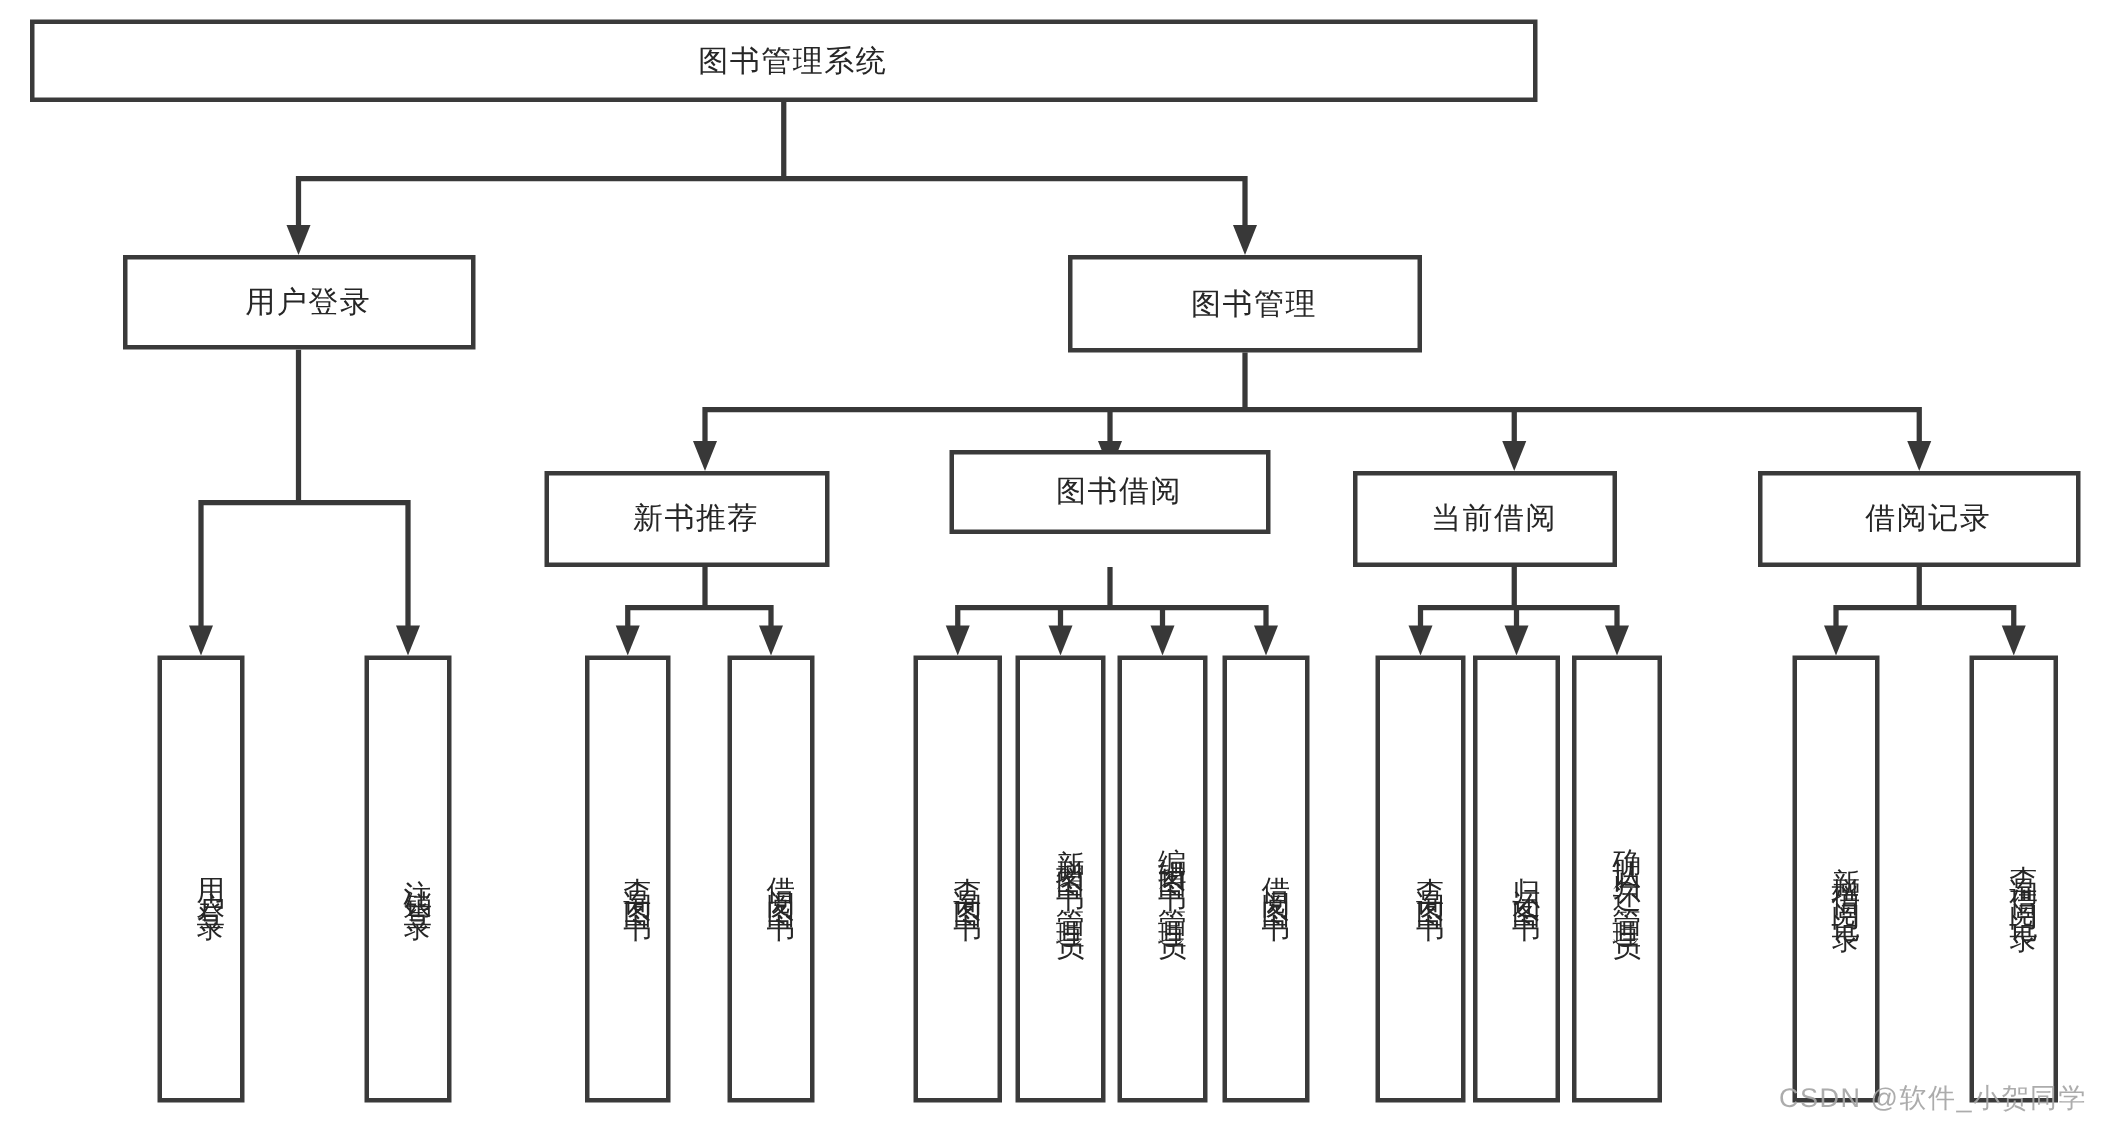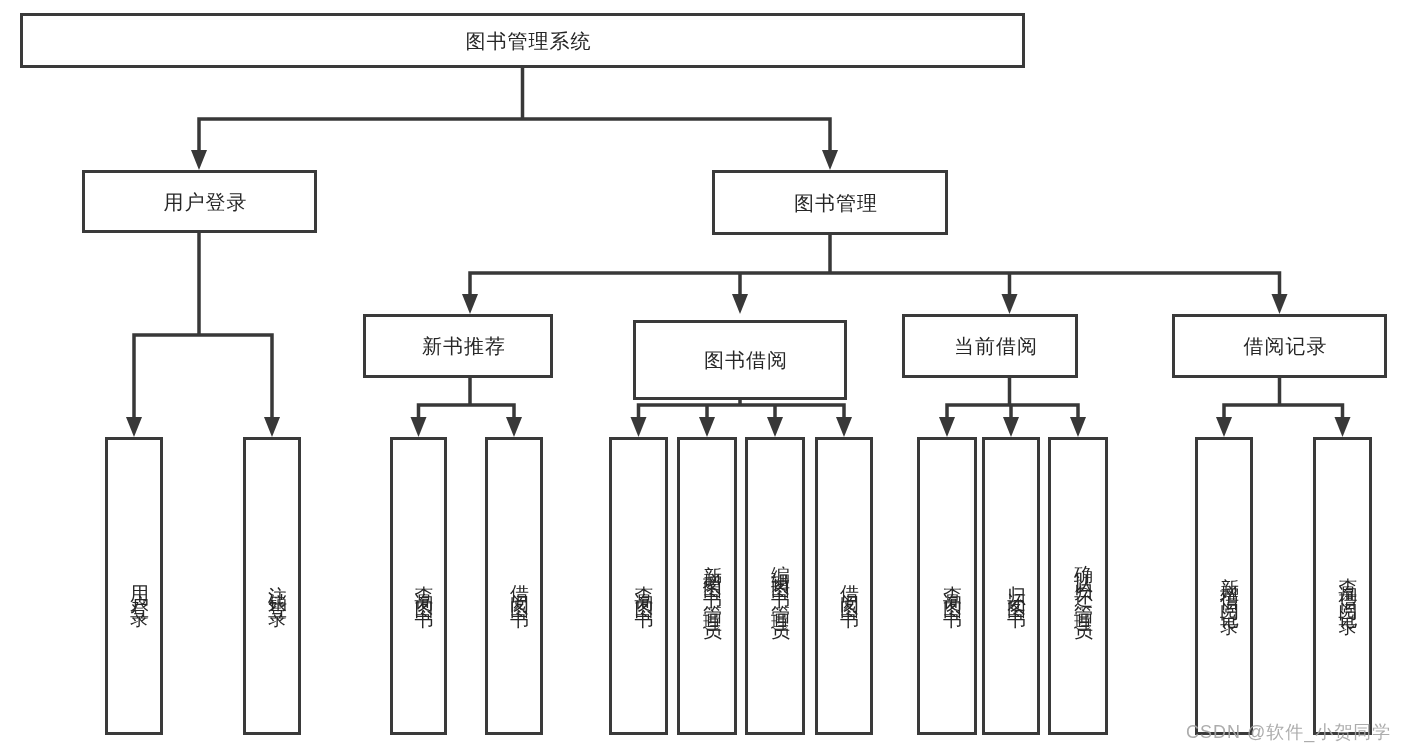--- a/index.html
+++ b/index.html
@@ -105,21 +105,21 @@
       <polygon points="1334.5,417 1350.5,417 1342.5,437"></polygon>
     </g>
   </svg>
 
   <div class="node" style="left:20px;top:13px;width:1005px;height:55px">图书管理系统</div>
 
   <div class="node" style="left:82px;top:170px;width:235px;height:63px">用户登录</div>
   <div class="node" style="left:712px;top:170px;width:236px;height:65px">图书管理</div>
 
   <div class="node" style="left:363px;top:314px;width:190px;height:64px">新书推荐</div>
-  <div class="node" style="left:633px;top:320px;width:214px;height:80px">图书借阅</div>
+  <div class="node" style="left:633px;top:300px;width:214px;height:56px">图书借阅</div>
   <div class="node" style="left:902px;top:314px;width:176px;height:64px">当前借阅</div>
   <div class="node" style="left:1172px;top:314px;width:215px;height:64px">借阅记录</div>
 
   <div class="node leaf" style="left:105px;top:437px;width:58px;height:298px">用户登录</div>
   <div class="node leaf" style="left:243px;top:437px;width:58px;height:298px">注销登录</div>
 
   <div class="node leaf" style="left:390px;top:437px;width:57px;height:298px">查询图书</div>
   <div class="node leaf" style="left:485px;top:437px;width:58px;height:298px">借阅图书</div>
 
   <div class="node leaf" style="left:609px;top:437px;width:59px;height:298px">查询图书</div>

